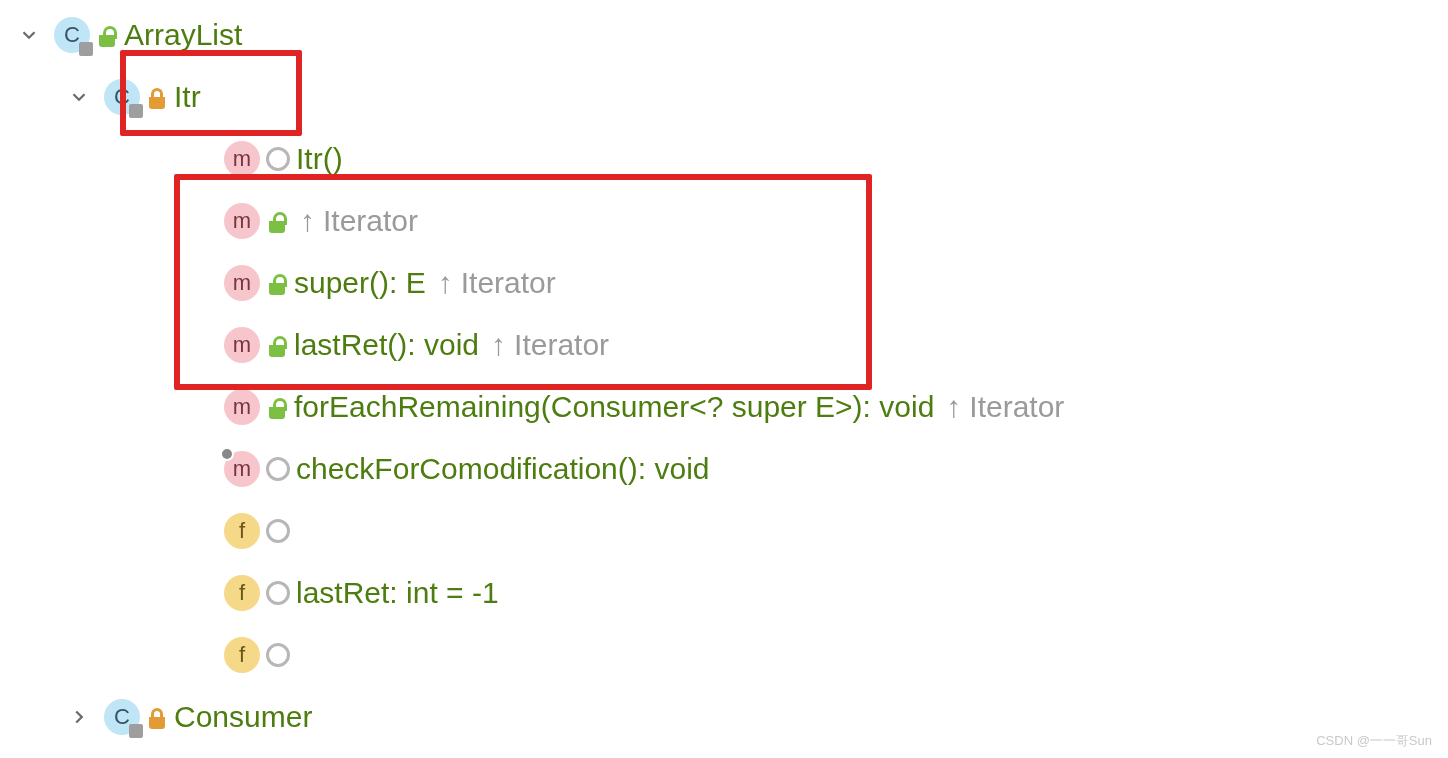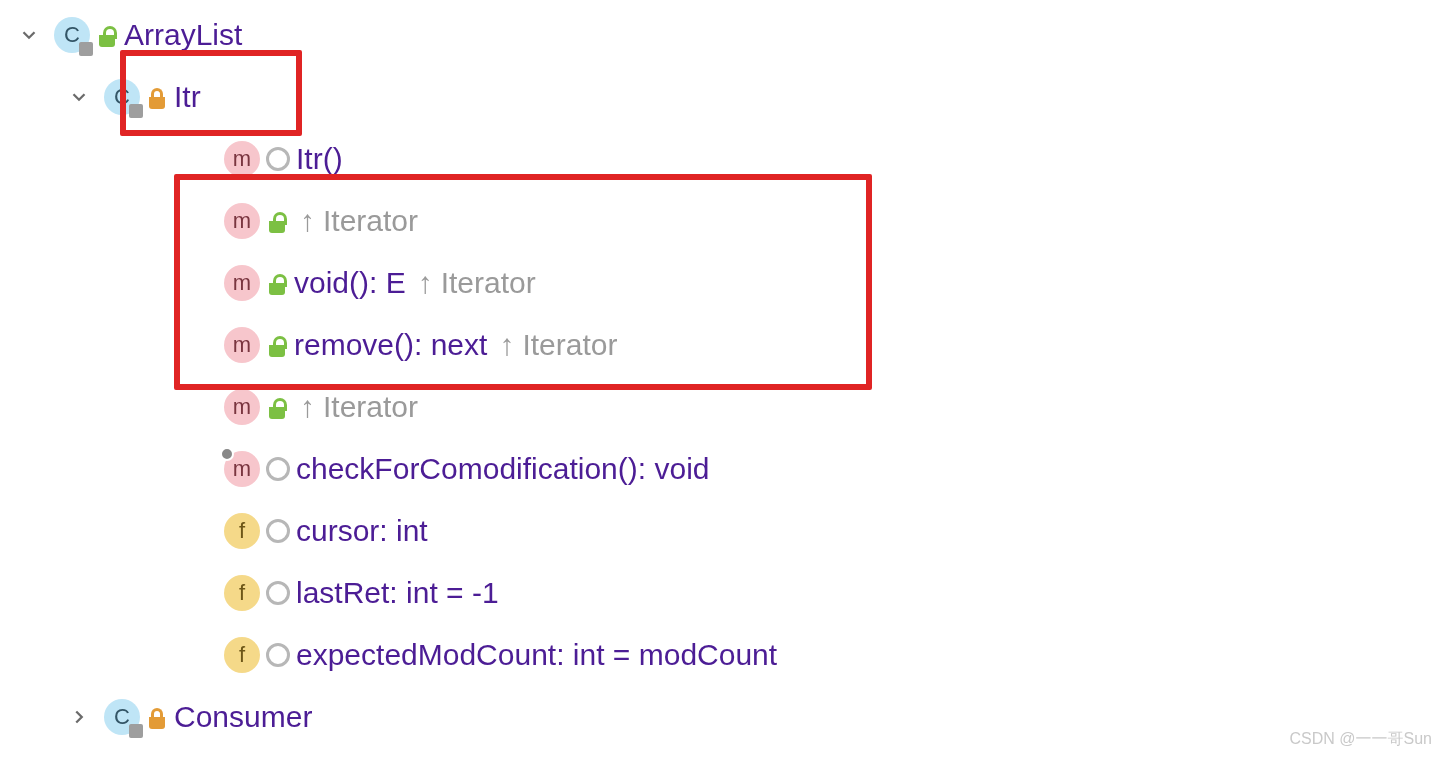--- a/index.html
+++ b/index.html
@@ -105,41 +105,41 @@
   .lock-orange::after  { border-color: #e39b36; }
 
   .odot {
     width: 18px;
     height: 18px;
     border: 3px solid #b7b7b7;
     border-radius: 50%;
     flex: 0 0 18px;
   }
 
-  .label { color: #4c1d95; }
+  .label { color: #4d7c0f; }
   .label-gray { color: #9a9a9a; }
   .arrow-up {
     color: #9a9a9a;
     margin: 0 2px 0 6px;
   }
 
   .redbox {
     position: absolute;
     border: 6px solid #e02424;
     pointer-events: none;
     border-radius: 2px;
   }
   #box1 { left: 120px; top: 50px;  width: 170px; height: 74px; }
   #box2 { left: 174px; top: 174px; width: 686px; height: 204px; }
 
   .watermark {
     position: absolute;
     right: 16px;
     bottom: 8px;
-    font-size: 16px;
+    font-size: 13px;
     color: #c9c9c9;
   }
 </style>
 </head>
 <body>
 
 <div class="tree">
 
   <div class="row indent-0">
     <span class="chevron">
@@ -174,62 +174,61 @@
         <span class="chevron placeholder"></span>
         <span class="badge badge-m">m</span>
         <span class="lock lock-green"></span>
         <span class="arrow-up">↑</span>
         <span class="label-gray">Iterator</span>
       </div>
       <div class="row indent-2">
         <span class="chevron placeholder"></span>
         <span class="badge badge-m">m</span>
         <span class="lock lock-green"></span>
-        <span class="label">void(): E</span>
-        <span class="arrow-up">↑</span>
-        <span class="label-gray">Iterator</span>
-      </div>
-      <div class="row indent-2">
-        <span class="chevron placeholder"></span>
-        <span class="badge badge-m">m</span>
-        <span class="lock lock-green"></span>
-        <span class="label">remove(): next</span>
-        <span class="arrow-up">↑</span>
-        <span class="label-gray">Iterator</span>
-      </div>
-      <div class="row indent-2">
-        <span class="chevron placeholder"></span>
-        <span class="badge badge-m">m</span>
-        <span class="lock lock-green"></span>
+        <span class="label">super(): E</span>
+        <span class="arrow-up">↑</span>
+        <span class="label-gray">Iterator</span>
+      </div>
+      <div class="row indent-2">
+        <span class="chevron placeholder"></span>
+        <span class="badge badge-m">m</span>
+        <span class="lock lock-green"></span>
+        <span class="label">lastRet(): void</span>
+        <span class="arrow-up">↑</span>
+        <span class="label-gray">Iterator</span>
+      </div>
+      <div class="row indent-2">
+        <span class="chevron placeholder"></span>
+        <span class="badge badge-m">m</span>
+        <span class="lock lock-green"></span>
+        <span class="label">forEachRemaining(Consumer&lt;? super E&gt;): void</span>
         <span class="arrow-up">↑</span>
         <span class="label-gray">Iterator</span>
       </div>
       <div class="row indent-2">
         <span class="chevron placeholder"></span>
         <span class="badge badge-m">m<span class="pin"></span></span>
         <span class="odot"></span>
         <span class="label">checkForComodification(): void</span>
       </div>
       <div class="row indent-2">
         <span class="chevron placeholder"></span>
         <span class="badge badge-f">f</span>
         <span class="odot"></span>
-        <span class="label">cursor: int</span>
       </div>
       <div class="row indent-2">
         <span class="chevron placeholder"></span>
         <span class="badge badge-f">f</span>
         <span class="odot"></span>
         <span class="label">lastRet: int = -1</span>
       </div>
       <div class="row indent-2">
         <span class="chevron placeholder"></span>
         <span class="badge badge-f">f</span>
         <span class="odot"></span>
-        <span class="label">expectedModCount: int = modCount</span>
       </div>
     </div>
 
   <div class="row indent-1">
     <span class="chevron">
       <svg width="22" height="22" viewBox="0 0 24 24" fill="none" stroke="#6b6b6b" stroke-width="2.5">
           <polyline points="9 6 15 12 9 18"></polyline>
         </svg>
     </span>
     <span class="badge badge-c">C<span class="corner"></span></span>

